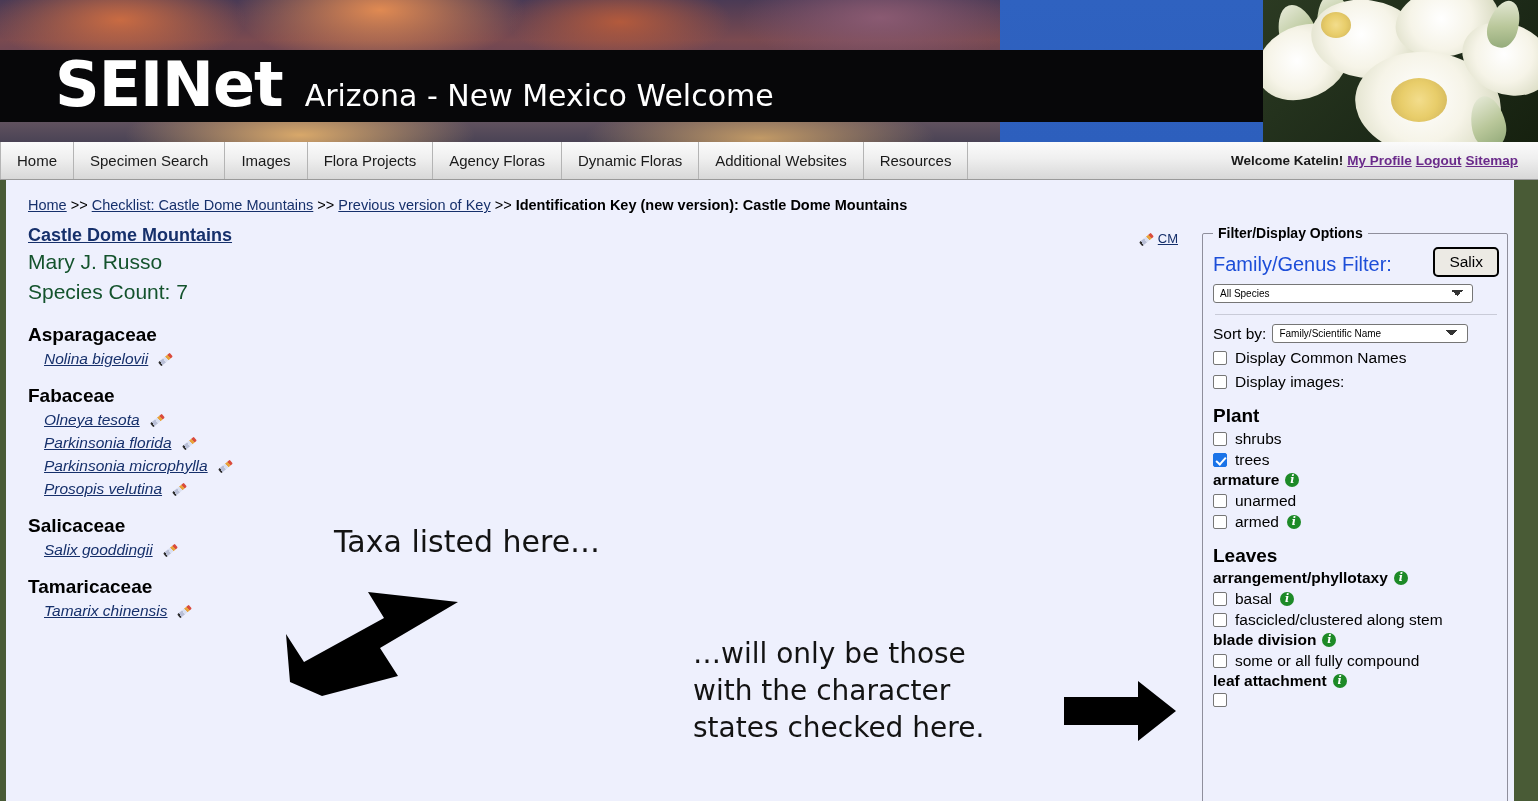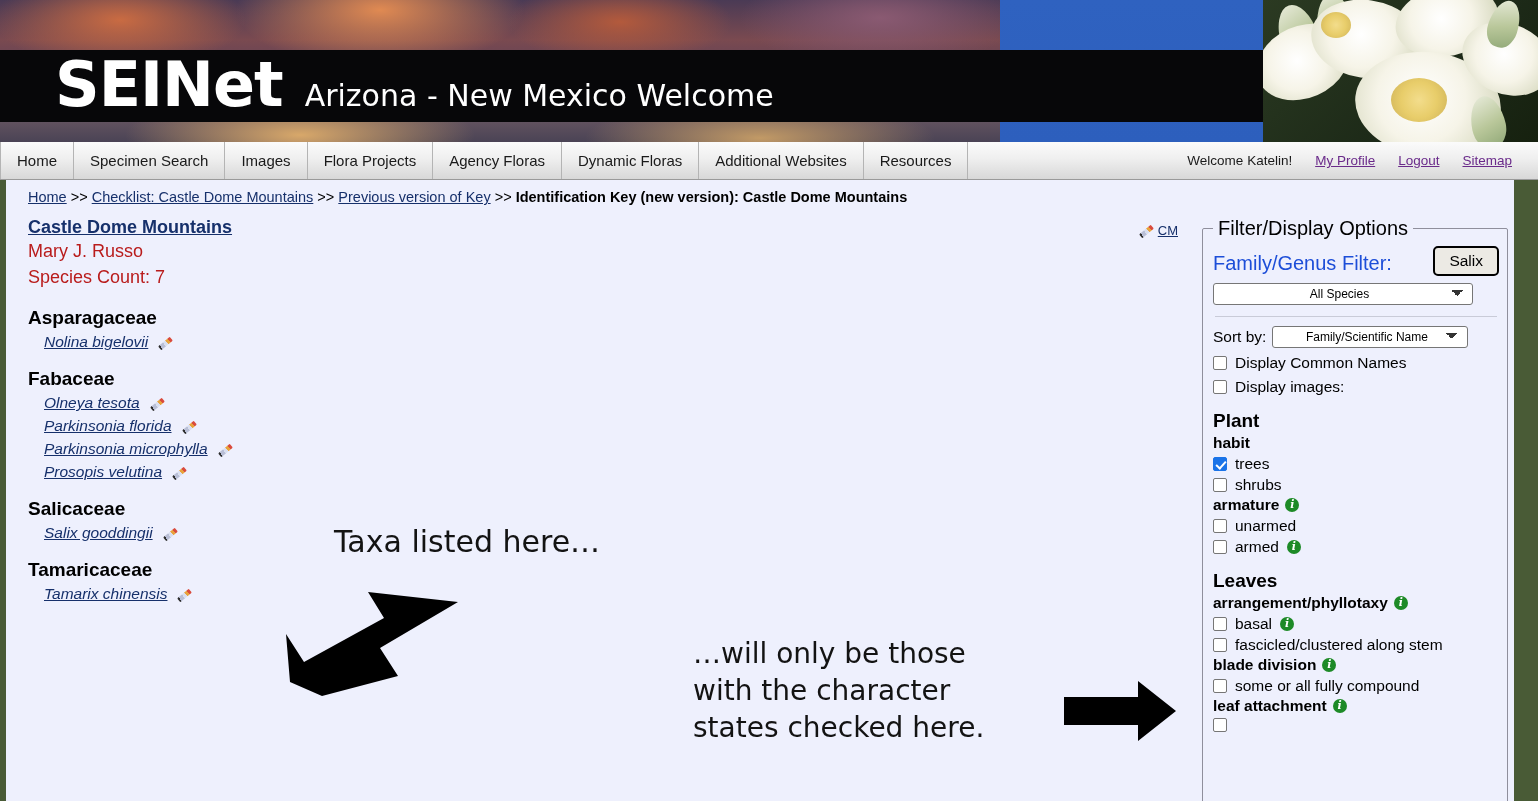--- a/index.html
+++ b/index.html
@@ -120,25 +120,26 @@
     color: #1a1a1a;
     border-right: 1px solid #b4b4b4;
     cursor: pointer;
     white-space: nowrap;
   }
   .nav-item:first-child { border-left: 1px solid #b4b4b4; }
   .nav-right {
     margin-left: auto;
     display: flex;
     align-items: center;
-    gap: 23px;
-    padding-right: 26px;
+    gap: 4px;
+    padding-right: 20px;
     font-size: 13.5px;
     color: #1a1a1a;
     white-space: nowrap;
+    font-weight: bold;
   }
   .nav-right a {
     color: #6a2a8a;
     text-decoration: underline;
     cursor: pointer;
   }
 
   
   .page {
     position: relative;
@@ -147,20 +148,21 @@
     background: #eef0fd;
     box-sizing: border-box;
     border-left: 6px solid #495b36;
     overflow: hidden;
   }
   .breadcrumb {
     padding: 9px 10px 6px 22px;
     font-size: 14.5px;
     color: #000;
     white-space: nowrap;
+    margin-top: 8px;
   }
   .breadcrumb a {
     color: #16306b;
     text-decoration: underline;
     cursor: pointer;
   }
   .breadcrumb .sep { color: #000; }
   .breadcrumb .current { font-weight: bold; color: #000; }
 
   .content {
@@ -179,22 +181,22 @@
   .cl-title {
     font-size: 18px;
     font-weight: bold;
     color: #16306b;
     text-decoration: underline;
     cursor: pointer;
     display: inline-block;
     margin-bottom: 1px;
   }
   .cl-author, .cl-count {
-    font-size: 18px;
-    color: #b91c1c;
+    font-size: 21px;
+    color: #14532d;
     line-height: 1.42;
   }
   .family {
     font-size: 19px;
     font-weight: bold;
     color: #000;
     margin: 17px 0 4px 0;
   }
   .taxon-row {
     display: flex;
@@ -269,22 +271,22 @@
     border-radius: 2px;
     margin: 0;
     padding: 4px 8px 8px 10px;
     background: transparent;
     box-sizing: border-box;
     width: 306px;
     height: 600px;
     overflow: hidden;
   }
   fieldset.opts > legend {
-    font-size: 20px;
-    font-weight: normal;
+    font-size: 14px;
+    font-weight: bold;
     padding: 0 5px;
     color: #000;
   }
   .fg-row {
     display: flex;
     align-items: flex-start;
     justify-content: space-between;
     gap: 8px;
     margin-top: 2px;
   }
@@ -294,40 +296,39 @@
     font-size: 15.5px;
     padding: 4px 14px;
     background: #eceae4;
     border: 2px solid #000;
     border-radius: 5px;
     cursor: pointer;
     color: #000;
   }
   .sel {
     font-family: "Liberation Sans", sans-serif;
-    font-size: 12px;
-    padding: 3px 19px;
+    font-size: 10px;
+    padding: 3px 6px;
     background: #fff;
     border: 1px solid #767676;
     border-radius: 3px;
     color: #000;
     cursor: pointer;
     box-sizing: border-box;
     appearance: none;
     -webkit-appearance: none;
     background-image:
       linear-gradient(45deg, transparent 50%, #333 50%),
       linear-gradient(135deg, #333 50%, transparent 50%);
     background-position:
       calc(100% - 15px) calc(50% - 1px),
       calc(100% - 9px) calc(50% - 1px);
     background-size: 6px 6px, 6px 6px;
     background-repeat: no-repeat;
     padding-right: 26px;
-    text-align: center;
   }
   #family-genus-select { width: 260px; margin-top: 7px; }
   .hr {
     border: 0;
     border-top: 1px solid #c9cbd8;
     margin: 11px 2px 9px 2px;
   }
   .sort-row { display: flex; align-items: center; gap: 6px; }
   .sort-label { font-size: 15.5px; }
   #sort-select { width: 196px; }
@@ -532,30 +533,27 @@
           <span>Display Common Names</span>
         </div>
         <div class="cb-row">
           <span class="cb"></span>
           <span>Display images:</span>
         </div>
 
         
         <div class="grp-title">Plant</div>
 
-        <div class="char-title">
-          <span>habit</span>
+        <div class="cb-row tight">
+          <span class="cb"></span>
+          <span>shrubs</span>
         </div>
         <div class="cb-row tight">
           <span class="cb checked"></span>
           <span>trees</span>
-        </div>
-        <div class="cb-row tight">
-          <span class="cb"></span>
-          <span>shrubs</span>
         </div>
 
         <div class="char-title">
           <span>armature</span>
           <span class="info-i">i</span>
         </div>
         <div class="cb-row tight">
           <span class="cb"></span>
           <span>unarmed</span>
         </div>

